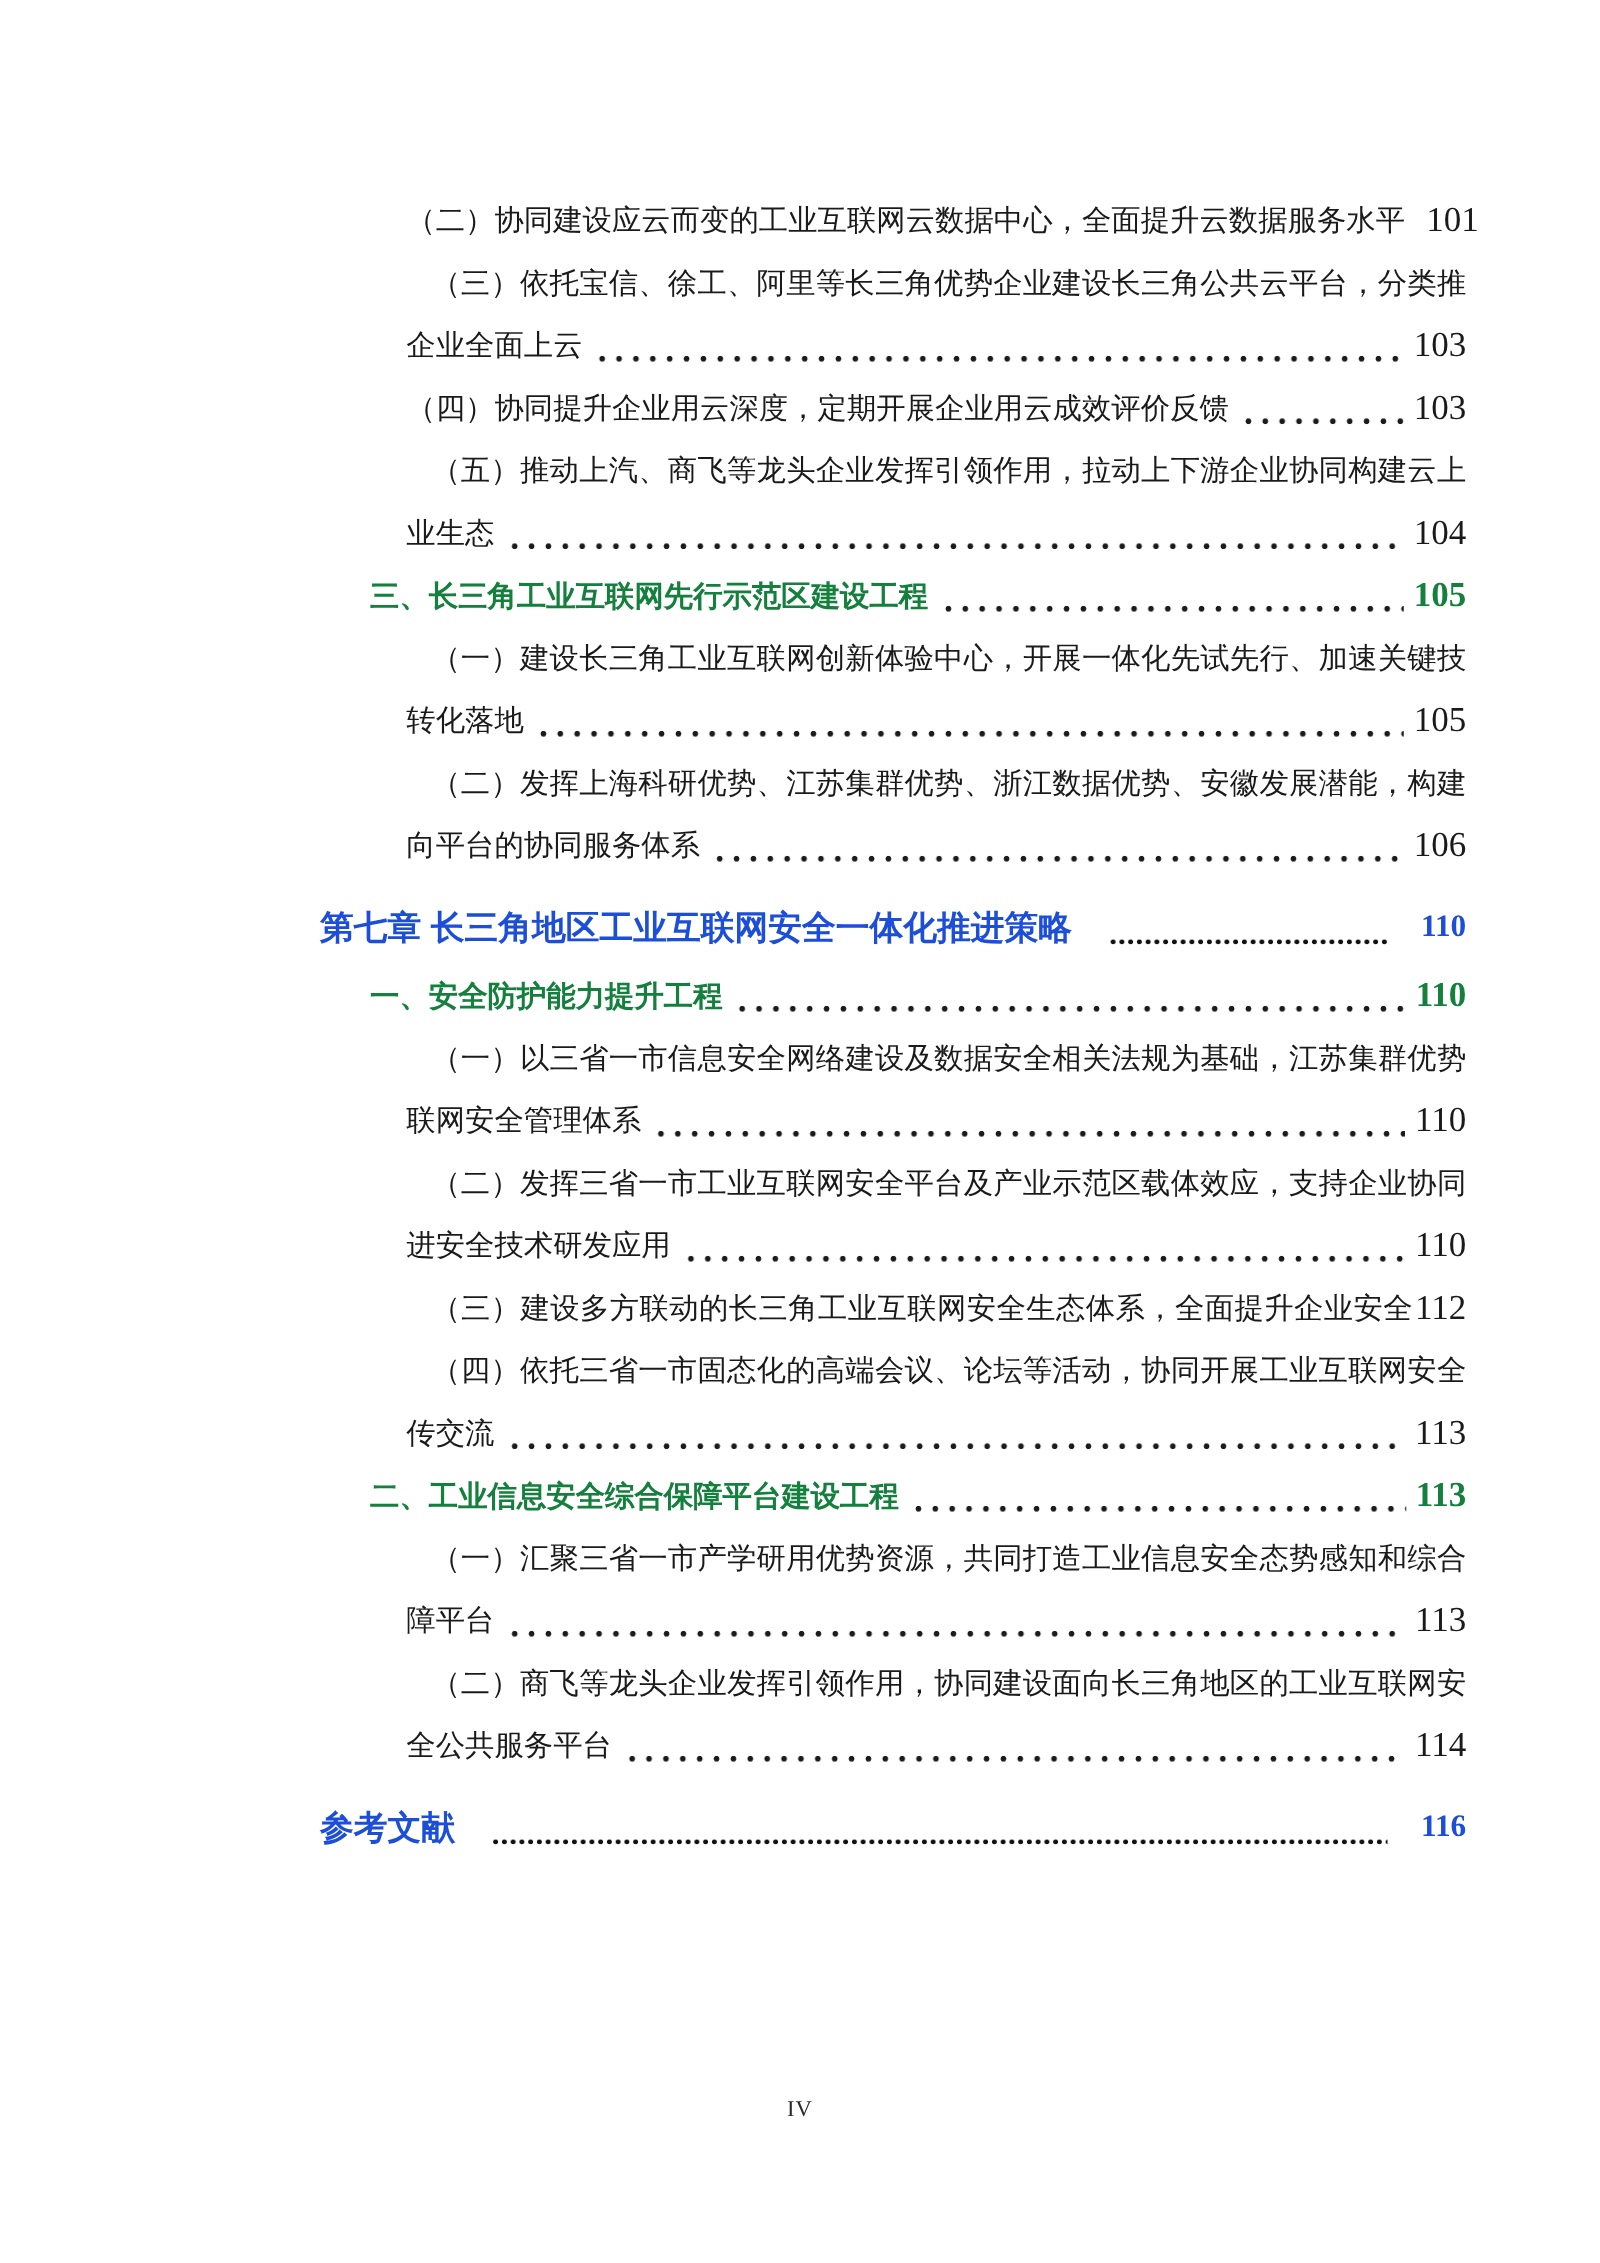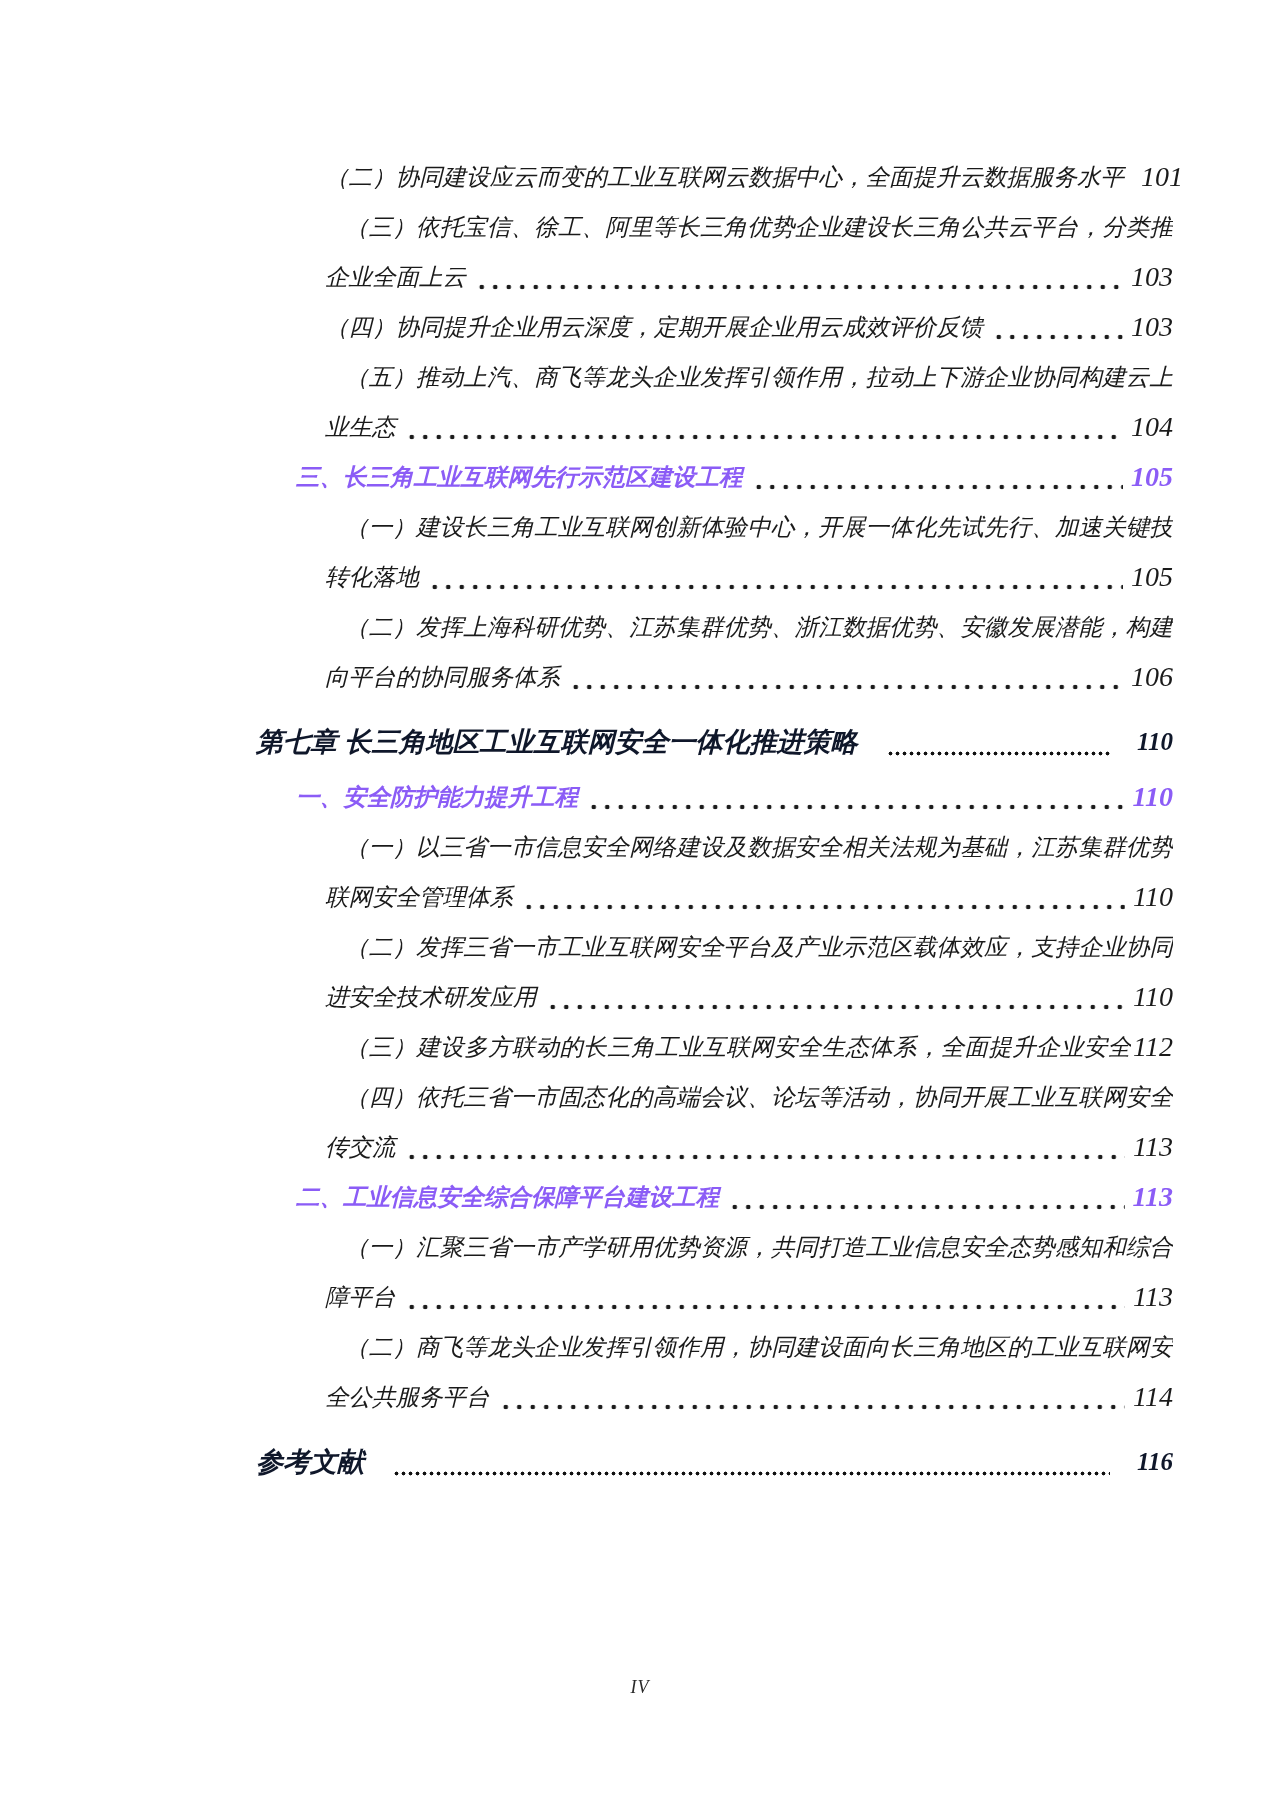--- a/index.html
+++ b/index.html
@@ -7,21 +7,20 @@
 
   .page {
     position: relative;
     width: 1104px;
     height: 1810px;
     margin: 0 auto;
     background: #ffffff;
     overflow: hidden;
     font-family: "Liberation Serif", "DejaVu Serif", serif;
     color: #1a1a1a;
-    font-style: italic;
   }
 
   .toc {
     position: absolute;
     left: 168px;
     top: 152px;
     width: 917px;
   }
 
   .row {
@@ -61,29 +60,29 @@
     margin-left: 2px;
   }
 
   
   .row.item    { padding-left: 69px; }
   .row.section { padding-left: 40px; }
 
   .row.section {
     font-family: "Liberation Sans", "DejaVu Sans", sans-serif;
     font-weight: bold;
-    color: #8b5cf6;
+    color: #15803d;
     justify-content: space-between;
   }
   .row.section .pg { font-weight: bold; }
 
   .row.chapter {
     font-family: "Liberation Sans", "DejaVu Sans", sans-serif;
     font-weight: bold;
-    color: #0f172a;
+    color: #1d4ed8;
     font-size: 27px;
     height: 60px;
     line-height: 60px;
     margin-top: 10px;
     gap: 22px;
   }
   .row.chapter .pg { font-weight: bold; font-size: 25px; }
 
   
   .row.chapter .leader {

